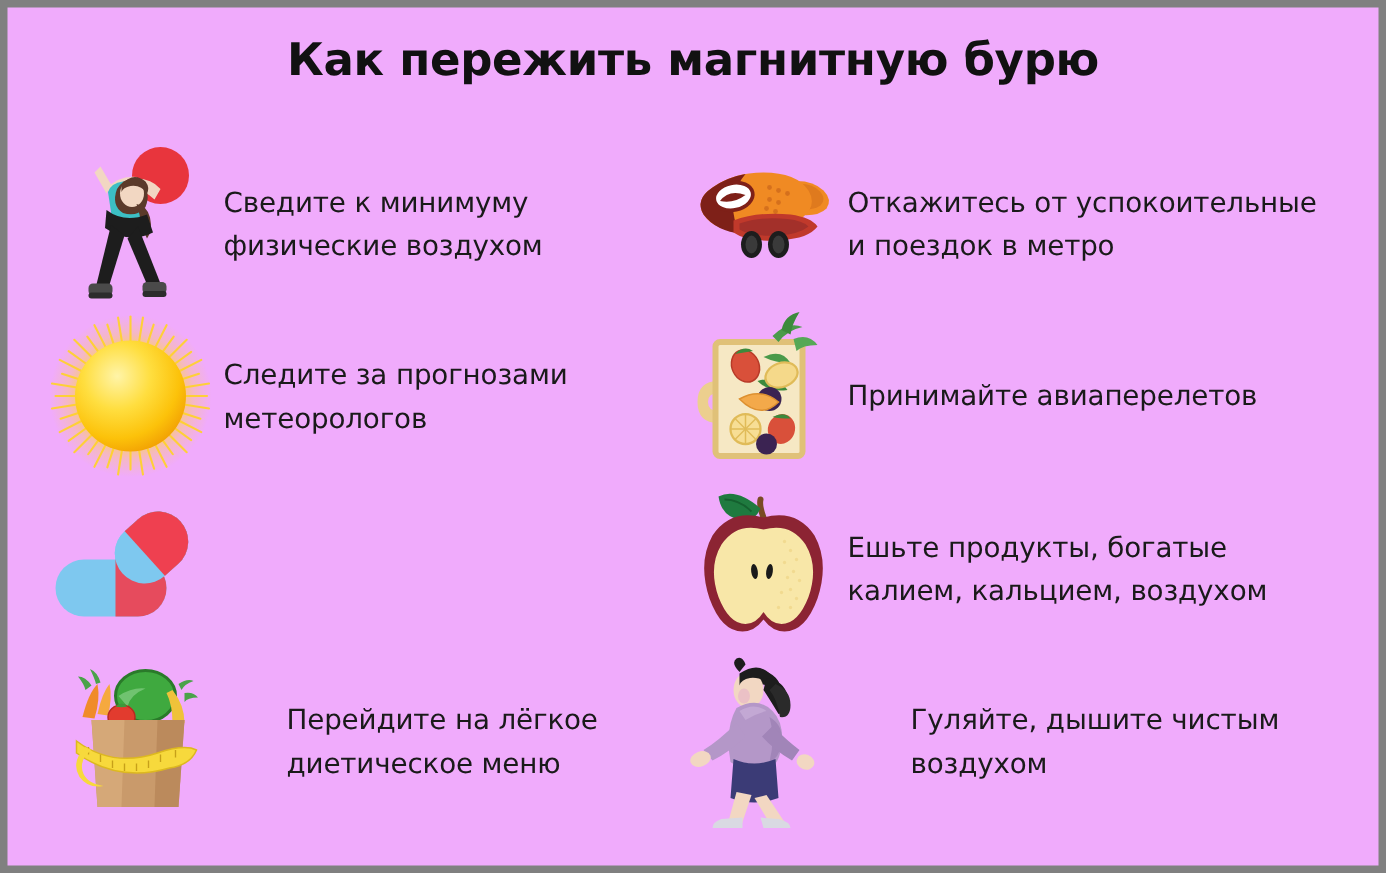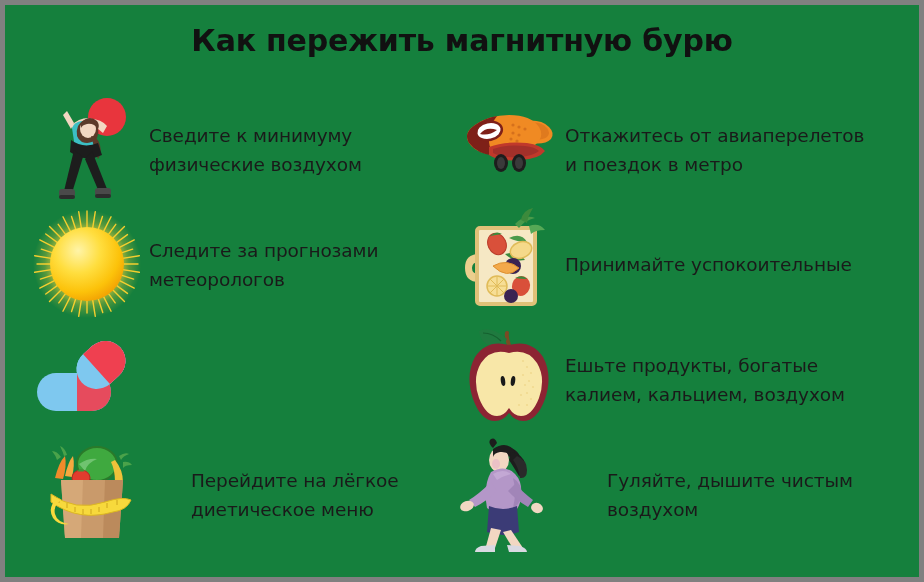--- a/index.html
+++ b/index.html
@@ -13,21 +13,21 @@
     overflow: hidden;
     font-family: "Liberation Sans", "DejaVu Sans", sans-serif;
   }
 
   .frame {
     position: absolute;
     left: 5px;
     top: 5px;
     width: 914px;
     height: 572px;
-    background: #15803d;
+    background: #f0abfc;
     box-sizing: border-box;
   }
 
   .title {
     position: absolute;
     left: 0;
     top: 18px;
     width: 914px;
     text-align: center;
     font-family: "DejaVu Sans", sans-serif;
@@ -278,21 +278,21 @@
             </g>
             <path d="M36 54 q16 -6 38 -4 q14 2 18 8 q-6 8 -24 9 q-22 2 -32 -5 z" fill="#c0392b"></path>
             <path d="M40 56 q14 -5 32 -3 q10 1 14 5 q-6 5 -20 6 q-18 1 -26 -4 z" fill="#a3302a"></path>
             <ellipse cx="48" cy="70" rx="7" ry="9" fill="#1d1d1d"></ellipse>
             <ellipse cx="66" cy="70" rx="7" ry="9" fill="#1d1d1d"></ellipse>
             <ellipse cx="48" cy="70" rx="4" ry="6" fill="#3a3a3a"></ellipse>
             <ellipse cx="66" cy="70" rx="4" ry="6" fill="#3a3a3a"></ellipse>
           </svg>
         </div>
         <div class="tip-text">
-          <span>Откажитесь от авиаперелетов</span><br>
+          <span>Откажитесь от успокоительные</span><br>
           <span>и поездок в метро</span>
         </div>
       </div>
 
       <div class="tip r1">
         <div class="icon-wrap">
           <svg width="112" height="115" viewBox="0 0 112 115">
             <path d="M26 46 q-14 0 -14 14 q0 14 14 14 l0 -8 q-7 0 -7 -6 q0 -6 7 -6 z" fill="#eccf8e"></path>
             <rect x="24" y="20" width="58" height="76" rx="3" fill="#f6e8c4"></rect>
             <rect x="24" y="20" width="58" height="76" rx="3" fill="none" stroke="#e0c178" stroke-width="4"></rect>
@@ -316,21 +316,21 @@
                 <line x1="34" y1="78" x2="54" y2="78"></line>
               <line x1="37" y1="71" x2="51" y2="85"></line>
                 <line x1="51" y1="71" x2="37" y2="85"></line>
             </g>
             <ellipse cx="68" cy="78" rx="9" ry="10" transform="rotate(18 68 78)" fill="#d9503a"></ellipse>
             <path d="M62 70 q8 -4 12 1 q-7 0 -12 -1 z" fill="#3c8a3c"></path>
             <circle cx="58" cy="88" r="7" fill="#3b2352"></circle>
           </svg>
         </div>
         <div class="tip-text">
-          <span>Принимайте успокоительные</span><br>
+          <span>Принимайте авиаперелетов</span><br>
         </div>
       </div>
 
       <div class="tip r2">
         <div class="icon-wrap">
           <svg width="112" height="115" viewBox="0 0 112 115">
             <path d="M56 22 q-3 -8 -2 -12" stroke="#7a4a24" stroke-width="4" fill="none" stroke-linecap="round"></path>
             <path d="M54 16 q-16 -14 -28 -8 q2 14 16 16 q8 1 12 -8 z" fill="#1f7a3f"></path>
             <path d="M30 10 q10 0 18 8" stroke="#15602f" stroke-width="1.2" fill="none"></path>
             <path d="M56 22 q-22 -6 -34 12 q-10 18 -2 42 q8 22 22 22 q8 0 14 -8 q6 8 14 8 q14 0 22 -22 q8 -24 -2 -42 q-12 -18 -34 -12 z" fill="#8c2433"></path>

